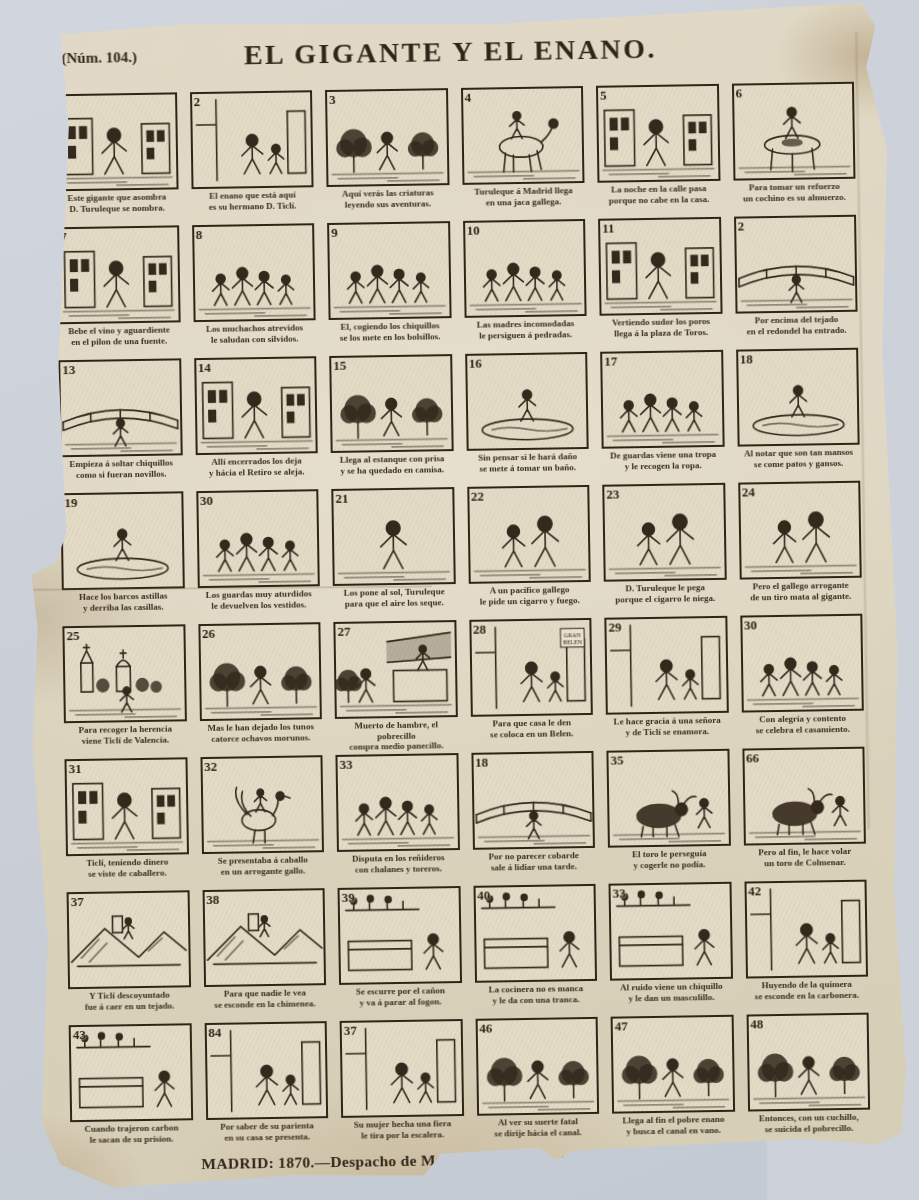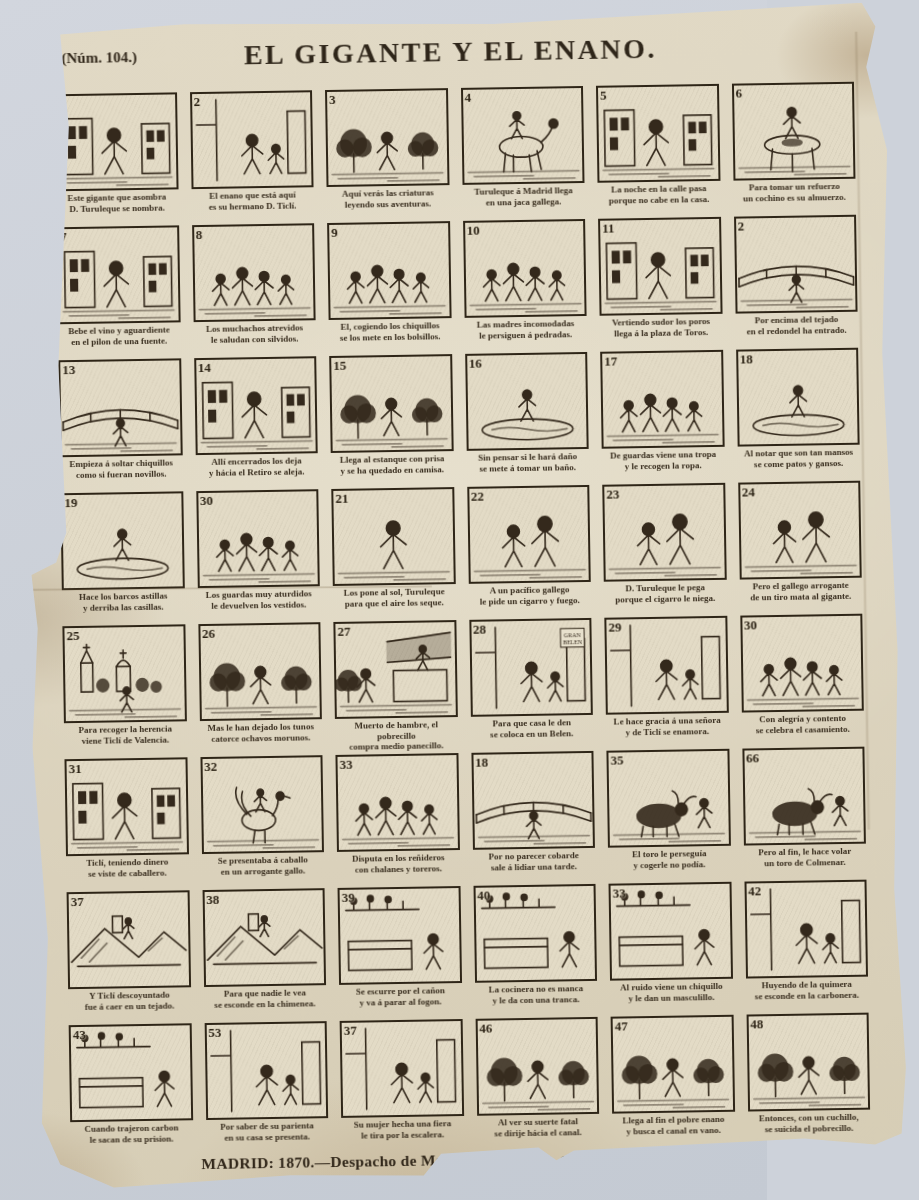--- a/index.html
+++ b/index.html
@@ -820,21 +820,21 @@
             <svg class="art" viewBox="0 0 120 90" preserveAspectRatio="none">
               <g stroke="#34291c" stroke-width="1.6" fill="none" stroke-linecap="round">
                 <path d="M24 6 V84 M24 30 H4"></path>
                 <rect x="96" y="18" width="18" height="60"></rect>
                 <circle cx="60" cy="45.7" r="5.7" fill="#34291c"></circle>
                 <path d="M60 51.4 L60 63.6 M60 50.6 L49.4 60.5 M60 50.6 L70.6 59.0 M60 63.6 L51.6 78 M60 63.6 L67.6 78"></path>
                 <circle cx="84" cy="54.2" r="4.2" fill="#34291c"></circle>
                 <path d="M84 58.4 L84 67.4 M84 57.8 L76.2 65.1 M84 57.8 L91.8 64.0 M84 67.4 L77.8 78 M84 67.4 L89.6 78"></path>
               </g>
             </svg>
-            <span class="pnum">53</span>
+            <span class="pnum">84</span>
           </div>
           <div class="cap"><span>Por saber de su parienta</span><br><span>en su casa se presenta.</span></div>
         </div>
         <div class="cell">
           <div class="box">
             <svg class="art" viewBox="0 0 120 90" preserveAspectRatio="none">
               <g stroke="#34291c" stroke-width="1.6" fill="none" stroke-linecap="round">
                 <path d="M24 6 V84 M24 30 H4"></path>
                 <rect x="96" y="18" width="18" height="60"></rect>
                 <circle cx="60" cy="45.7" r="5.7" fill="#34291c"></circle>

